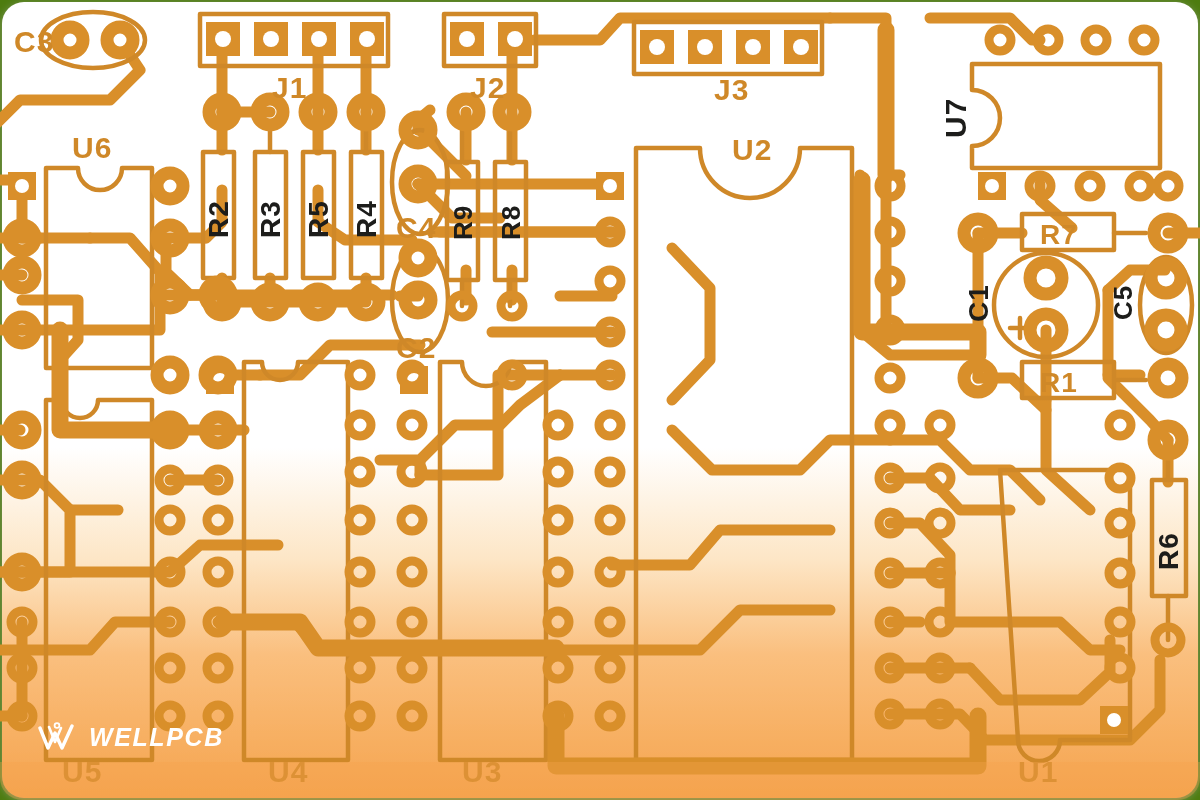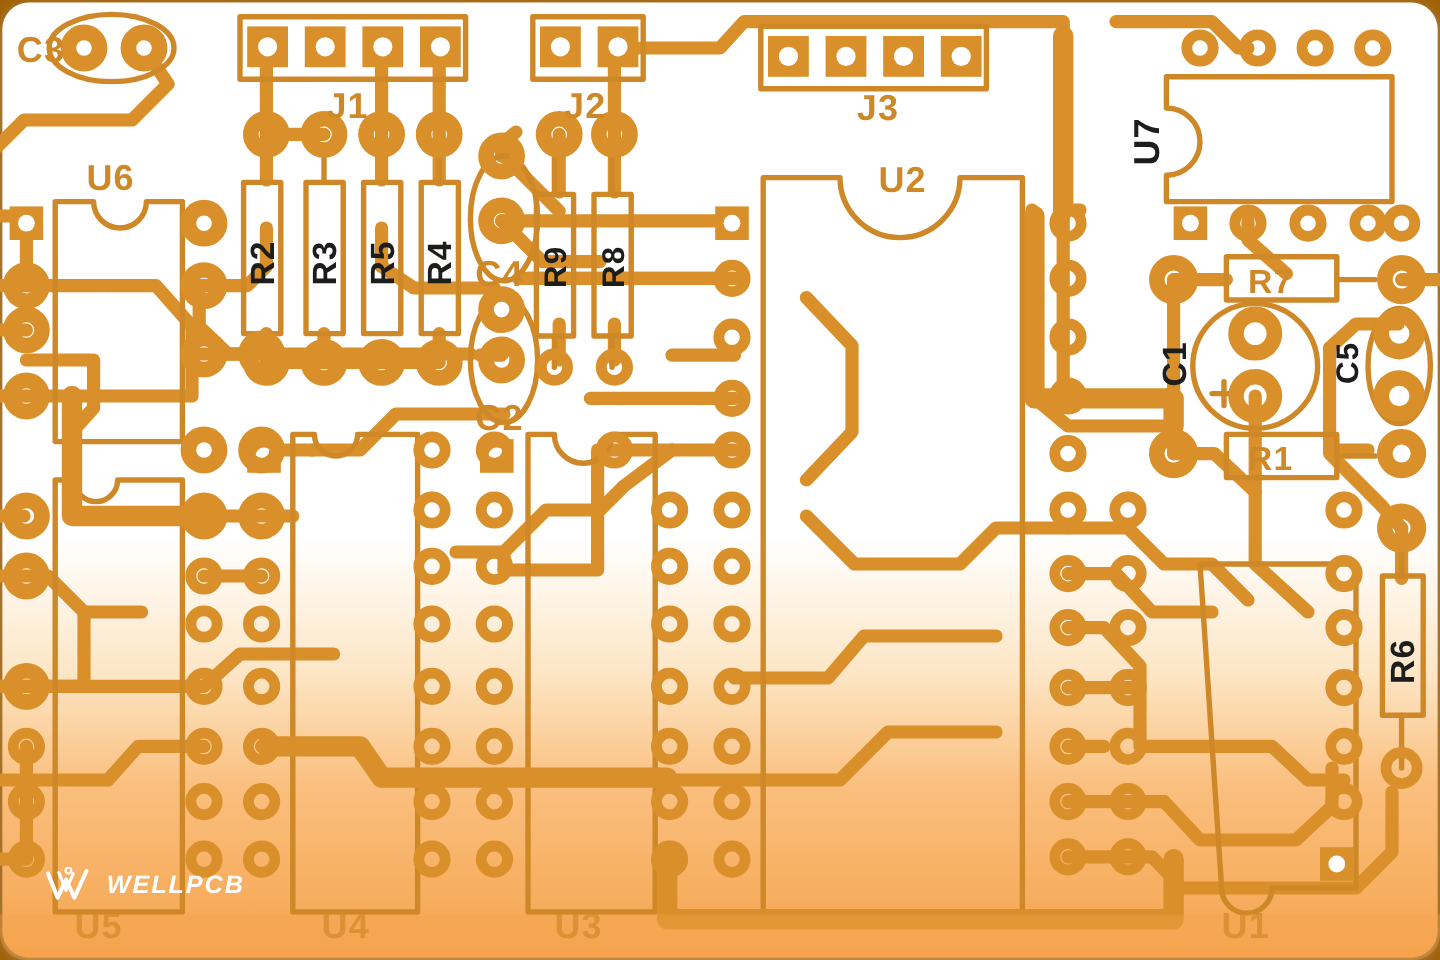--- a/index.html
+++ b/index.html
@@ -7,21 +7,21 @@
     margin: 0;
     padding: 0;
     background: #ffffff;
     font-family: "Liberation Sans", sans-serif;
   }
   #board-wrap {
     position: relative;
     width: 1200px;
     height: 800px;
     overflow: hidden;
-    background: #a16207;
+    background: #4d7c0f;
   }
   #pcb-svg {
     display: block;
     width: 1200px;
     height: 800px;
   }
   .ref-label {
     font-family: "Liberation Sans", sans-serif;
     font-weight: 700;
     letter-spacing: 1px;
@@ -33,21 +33,21 @@
     display: flex;
     align-items: center;
     gap: 7px;
     pointer-events: none;
   }
   #wellpcb-logo .logo-word {
     color: #ffffff;
     font-family: "Liberation Sans", sans-serif;
     font-weight: 700;
     font-style: italic;
-    font-size: 21px;
+    font-size: 25px;
     letter-spacing: 1.6px;
     line-height: 1;
   }
 </style>
 </head>
 <body>
 
 <div id="board-wrap">
 
   <svg id="pcb-svg" viewBox="0 0 1200 800" xmlns="http://www.w3.org/2000/svg">

